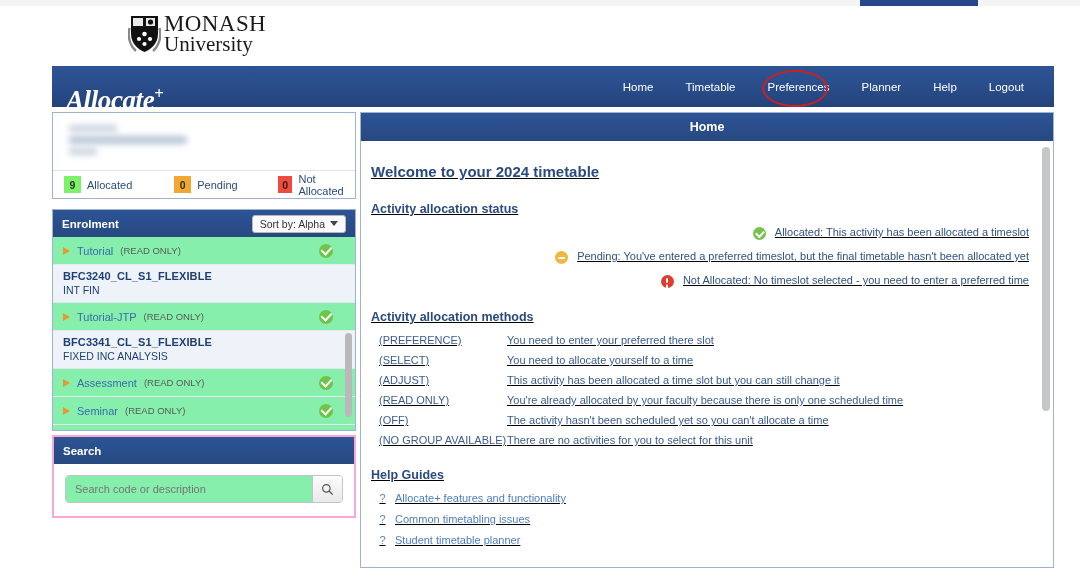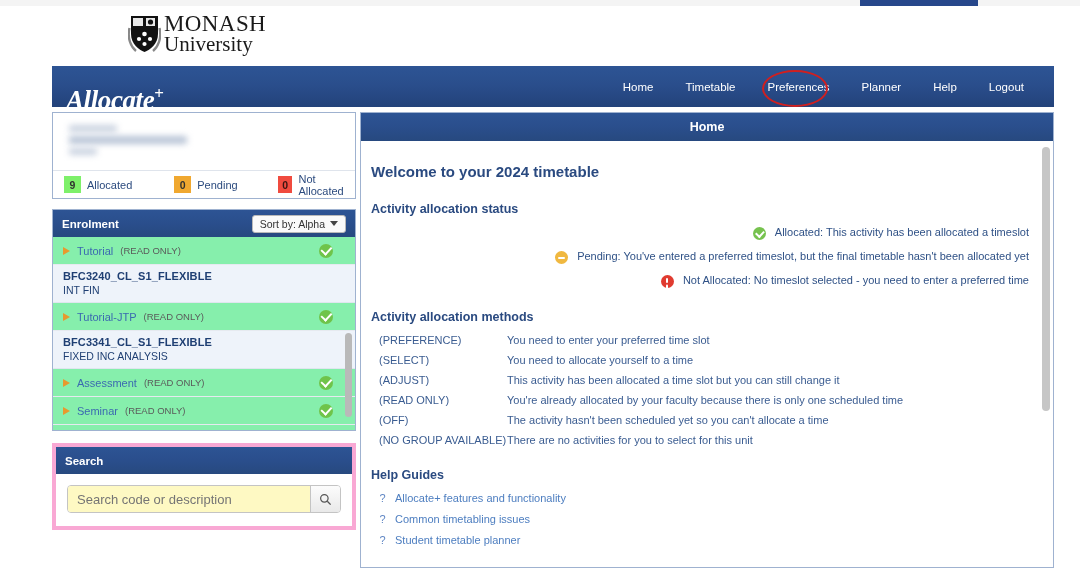--- a/index.html
+++ b/index.html
@@ -67,33 +67,33 @@
   .erow .ro{font-size:9.5px;color:#5a5a5a;margin-left:7px;}
   .tick{position:absolute;right:22px;top:50%;transform:translateY(-50%);width:14px;height:14px;border-radius:50%;
     background:#6fc44a;display:flex;align-items:center;justify-content:center;}
   .tick:after{content:"";width:5px;height:8px;border:solid #ffffff;border-width:0 2px 2px 0;transform:rotate(43deg) translate(-1px,-1px);}
   .urow{background:#eef3fa;padding:5px 10px 6px 10px;border-bottom:1px solid #e0e6ef;}
   .urow .code{font-size:11px;font-weight:bold;color:#1f3f73;letter-spacing:0.1px;}
   .urow .name{font-size:10.5px;color:#1f3f73;margin-top:2px;}
   .list-scrollbar{position:absolute;right:3px;top:96px;width:7px;height:84px;background:#b9b9b9;border-radius:4px;}
 
   
-  .search-panel{margin-top:12px;border:4px solid #f9a8d4;box-sizing:border-box;background:#fff;}
+  .search-panel{margin-top:4px;border:2px solid #f9a8d4;box-sizing:border-box;background:#fff;}
   .search-body{padding:11px 11px 13px 11px;}
   .search-box{display:flex;height:26px;border:1px solid #c4c4c4;border-radius:4px;overflow:hidden;background:#fff;}
-  .search-box input{flex:1;border:0;outline:0;padding:0 9px;font-size:13px;color:#6a7a8c;font-family:"Liberation Sans", sans-serif;background:#fef9c3;}
+  .search-box input{flex:1;border:0;outline:0;padding:0 9px;font-size:11px;color:#6a7a8c;font-family:"Liberation Sans", sans-serif;background:#86efac;}
   .search-btn{width:29px;background:linear-gradient(180deg,#fcfcfc,#e9e9e9);border-left:1px solid #c4c4c4;
     display:flex;align-items:center;justify-content:center;}
 
   
   .main{position:absolute;left:360px;top:112px;width:694px;height:456px;border:1px solid #9fb2d0;box-sizing:border-box;background:#fff;}
   .main-head{height:28px;background:linear-gradient(180deg,#2d5494 0%,#2a4e8c 50%,#27497f 100%);
     display:flex;align-items:center;justify-content:center;}
   .main-head span{color:#fff;font-size:12.5px;font-weight:bold;}
-  .main-body{position:relative;padding:16px 24px 0 10px;}
+  .main-body{position:relative;padding:16px 24px 0 10px;text-decoration:underline;}
   .welcome{font-size:15px;font-weight:bold;color:#2a4a80;margin:6px 0 0 0;}
   h3.sec{font-size:12.5px;font-weight:bold;color:#2a4a80;margin:22px 0 10px 0;}
   .status-line{display:flex;align-items:flex-start;gap:9px;margin:0 0 10px 8px;justify-content:flex-end;}
   .st-ico{width:13px;height:13px;border-radius:50%;flex:0 0 auto;margin-top:1px;position:relative;}
   .st-ico.green{background:#76c24e;}
   .st-ico.green:after{content:"";position:absolute;left:4px;top:2px;width:3.5px;height:6px;border:solid #fff;border-width:0 2px 2px 0;transform:rotate(43deg);}
   .st-ico.amber{background:#f0b840;}
   .st-ico.amber:after{content:"";position:absolute;left:3px;top:5.5px;width:7px;height:2px;background:#fff;border-radius:1px;}
   .st-ico.red{background:#e03b30;}
   .st-ico.red:after{content:"";position:absolute;left:5.5px;top:2.5px;width:2px;height:5px;background:#fff;border-radius:1px;box-shadow:0 6.5px 0 0 #fff;}
@@ -270,21 +270,21 @@
       </div>
       <div class="status-line">
         <span class="st-ico red"></span>
         <span class="st-txt">Not Allocated: No timeslot selected - you need to enter a preferred time</span>
       </div>
 
       <h3 class="sec">Activity allocation methods</h3>
       <div class="methods">
         <div class="mrow">
           <div class="mkey">(PREFERENCE)</div>
-          <div class="mval">You need to enter your preferred time slot</div>
+          <div class="mval">You need to enter your preferred there slot</div>
         </div>
         <div class="mrow">
           <div class="mkey">(SELECT)</div>
           <div class="mval">You need to allocate yourself to a time</div>
         </div>
         <div class="mrow">
           <div class="mkey">(ADJUST)</div>
           <div class="mval">This activity has been allocated a time slot but you can still change it</div>
         </div>
         <div class="mrow">

